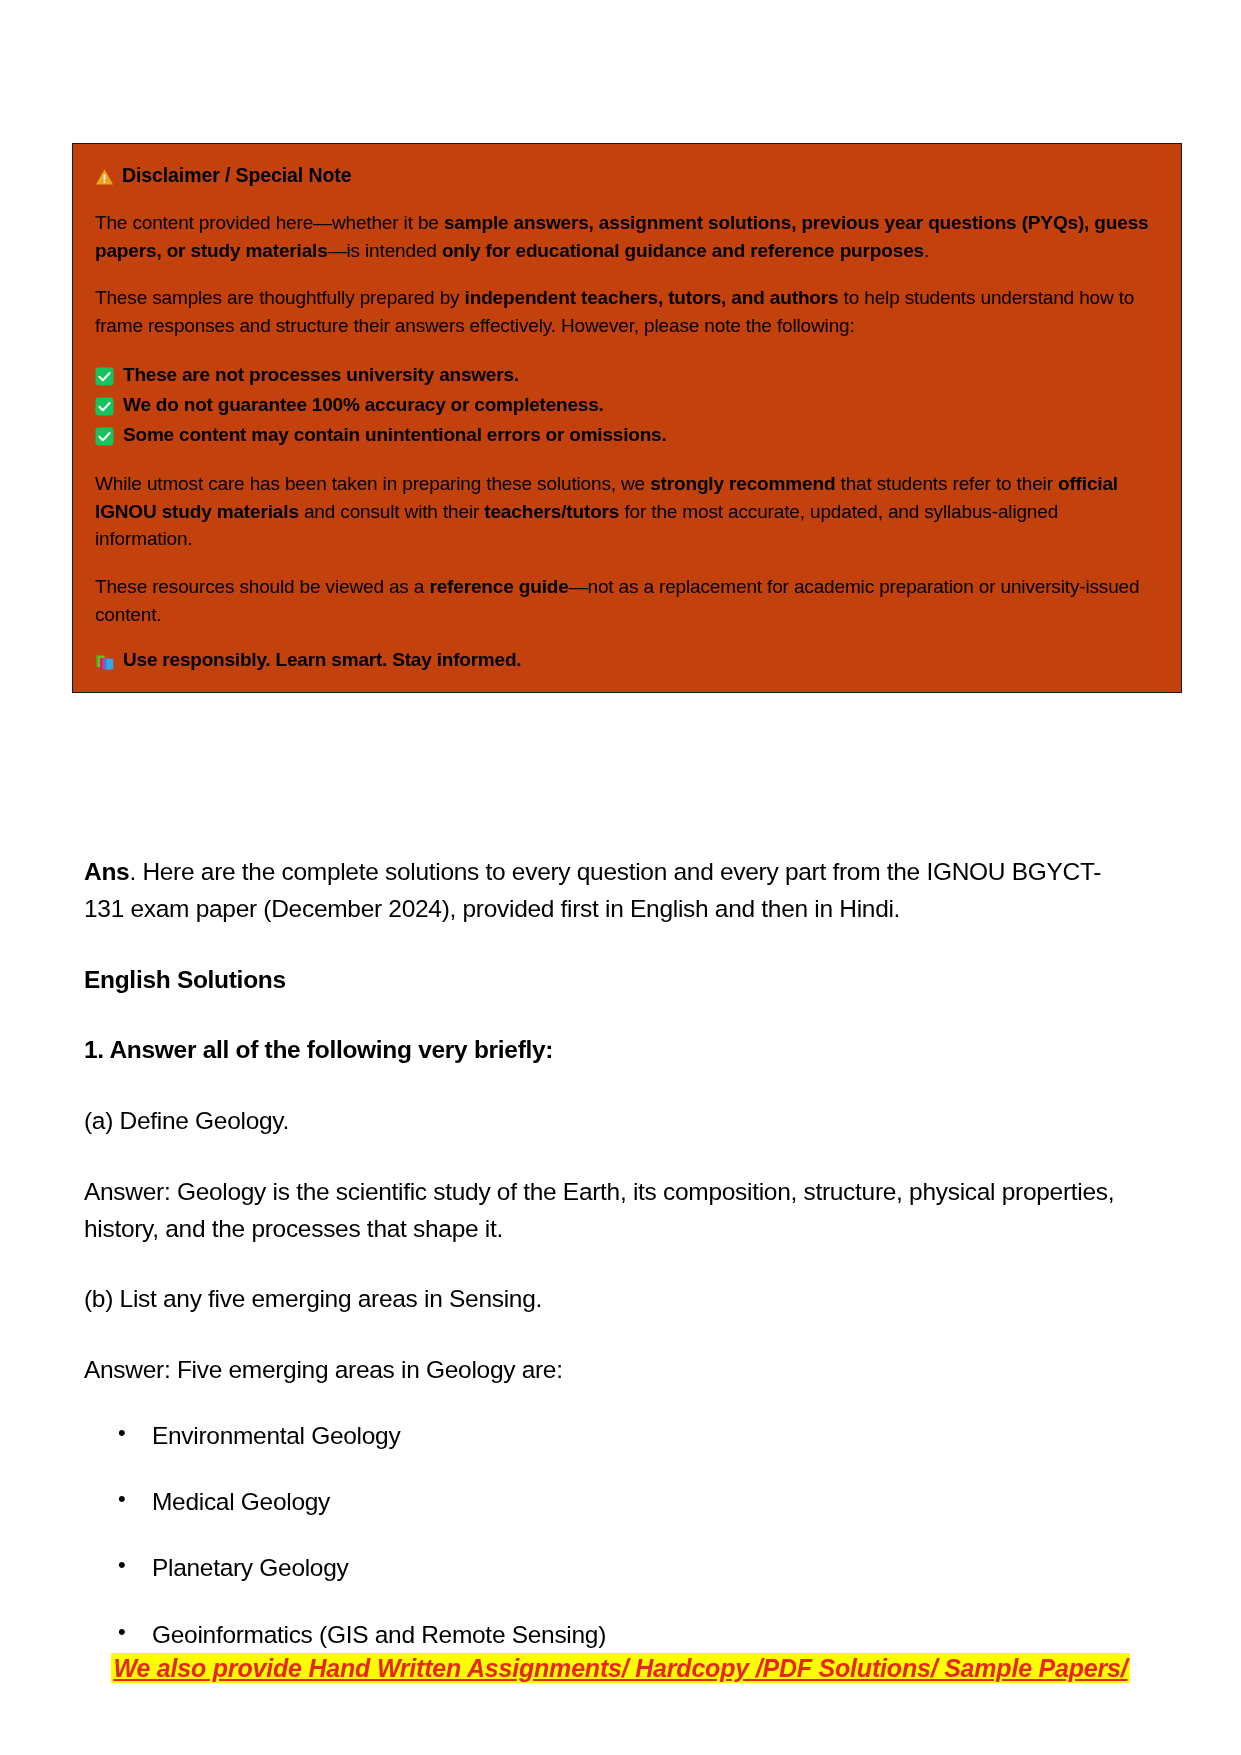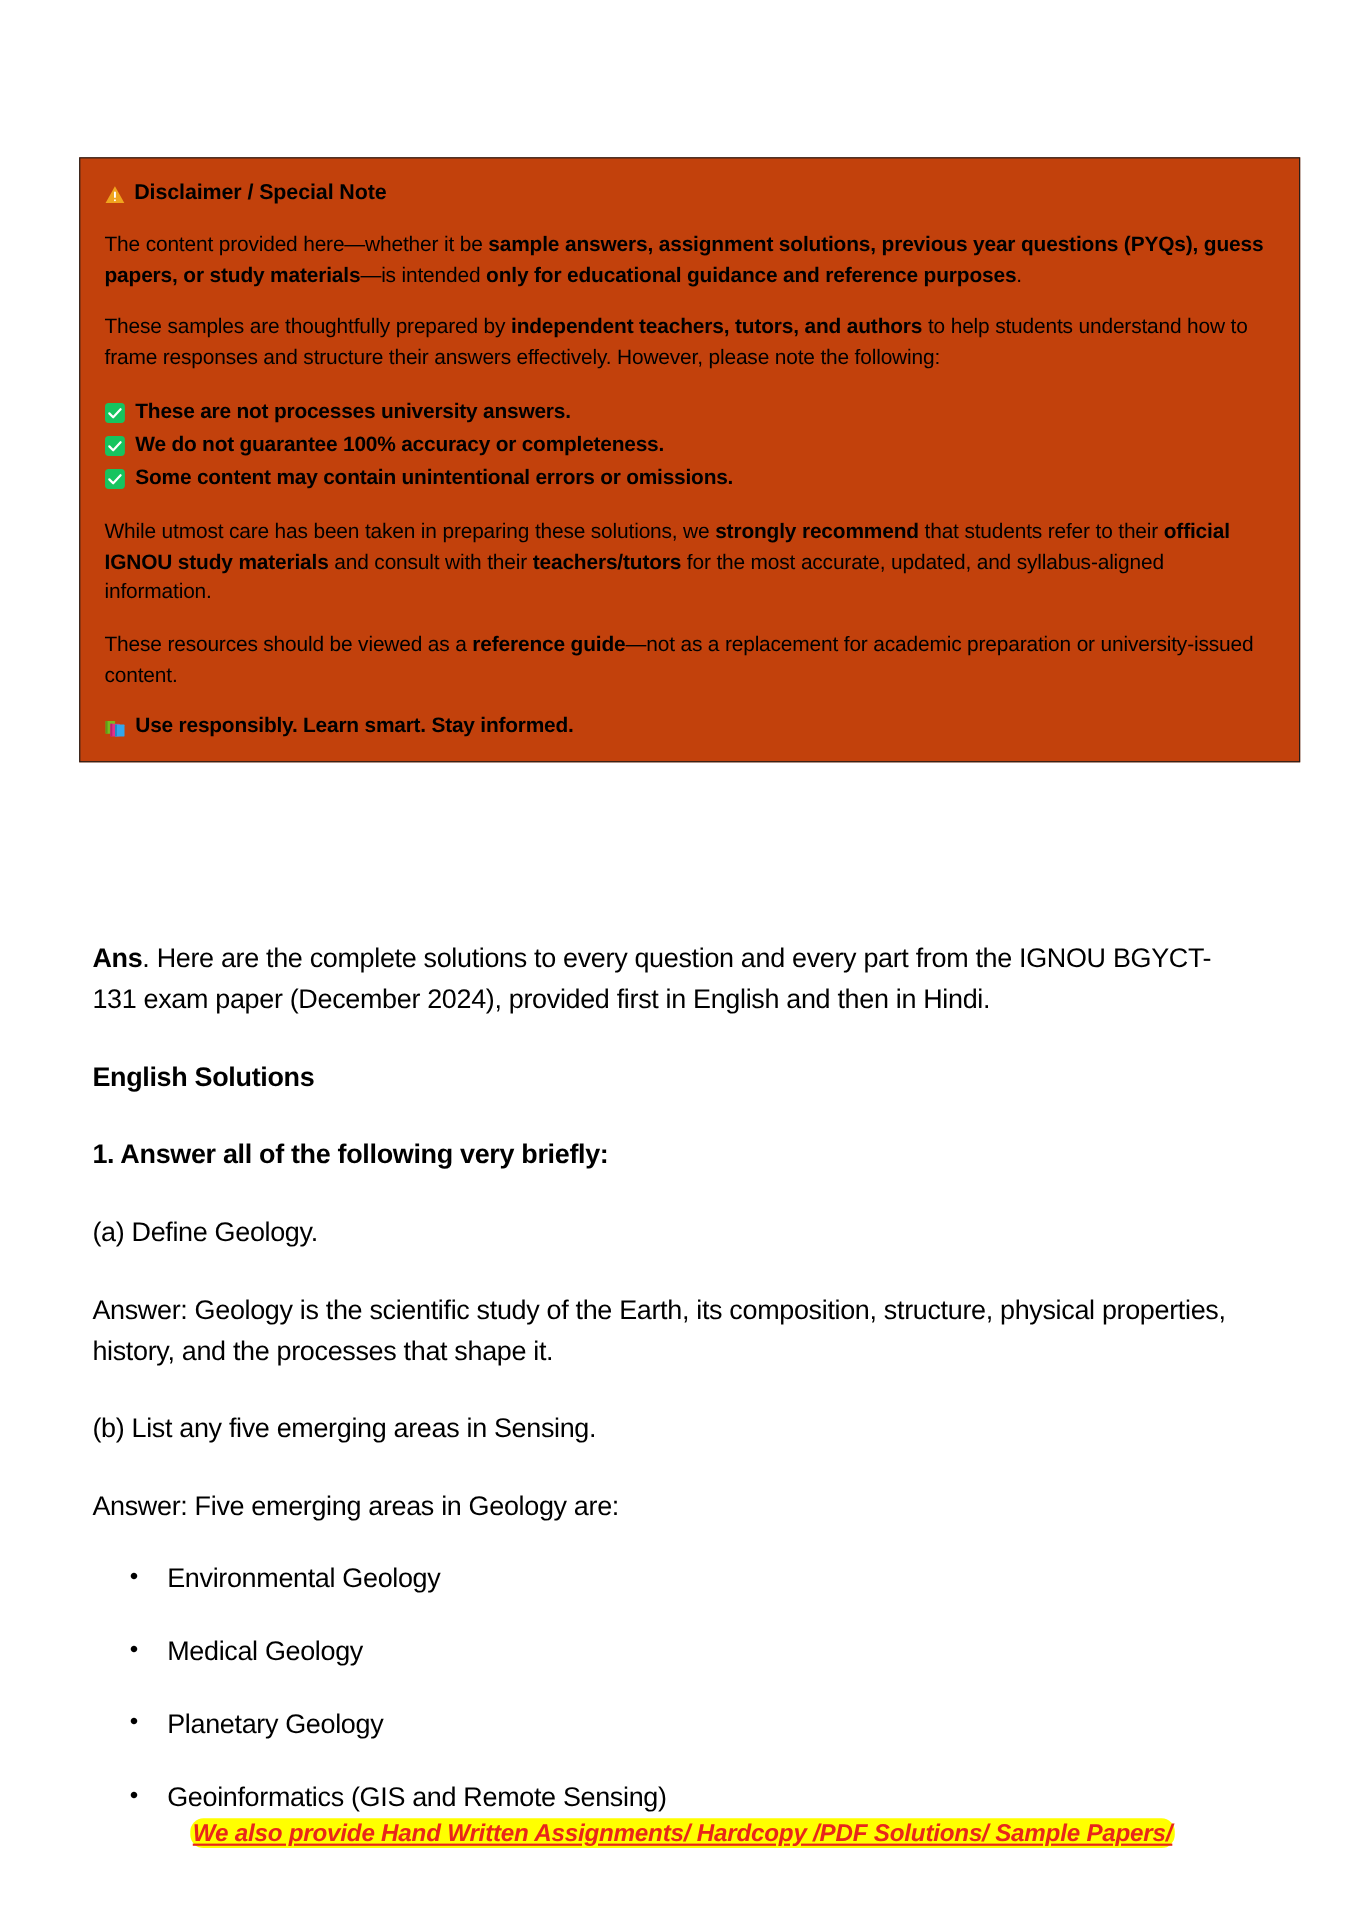--- a/index.html
+++ b/index.html
@@ -160,25 +160,24 @@
     display: block;
     line-height: 1.34;
   }
   .footer-text {
     display: inline;
     background: #ffff00;
     color: #e8261b;
     font-weight: bold;
     font-style: italic;
     text-decoration: underline;
-    font-size: 22px;
+    font-size: 25px;
     letter-spacing: -0.2px;
     padding: 1px 2px;
     box-decoration-break: clone;
-    border-radius: 12px;
     -webkit-box-decoration-break: clone;
   }
 </style>
 </head>
 <body>
 
 <div class="page">
 
   <div class="disclaimer-box">
 

